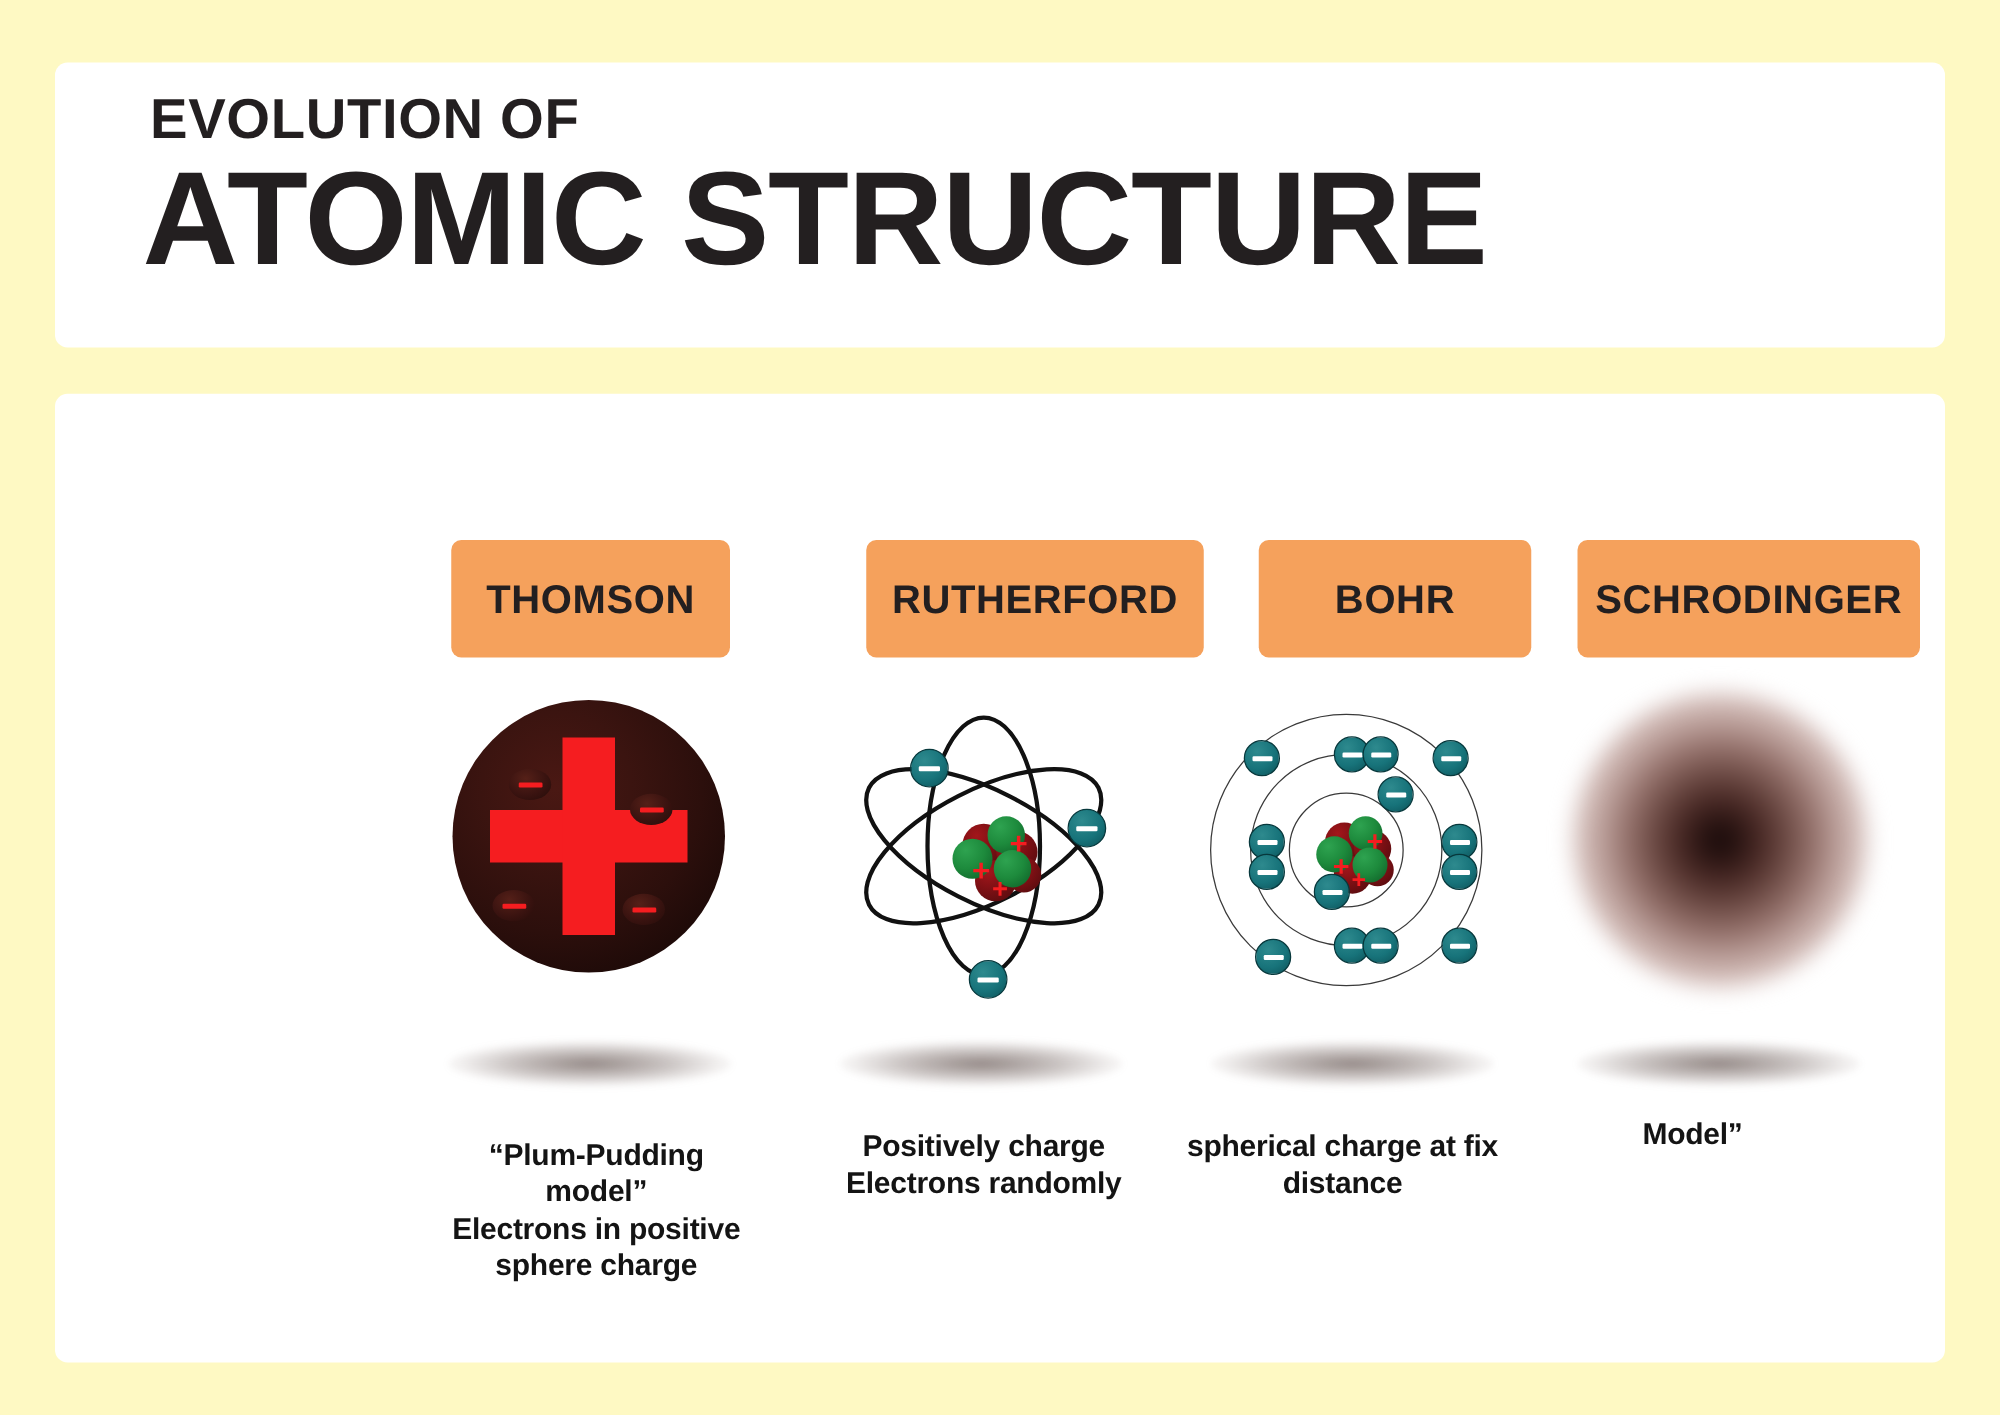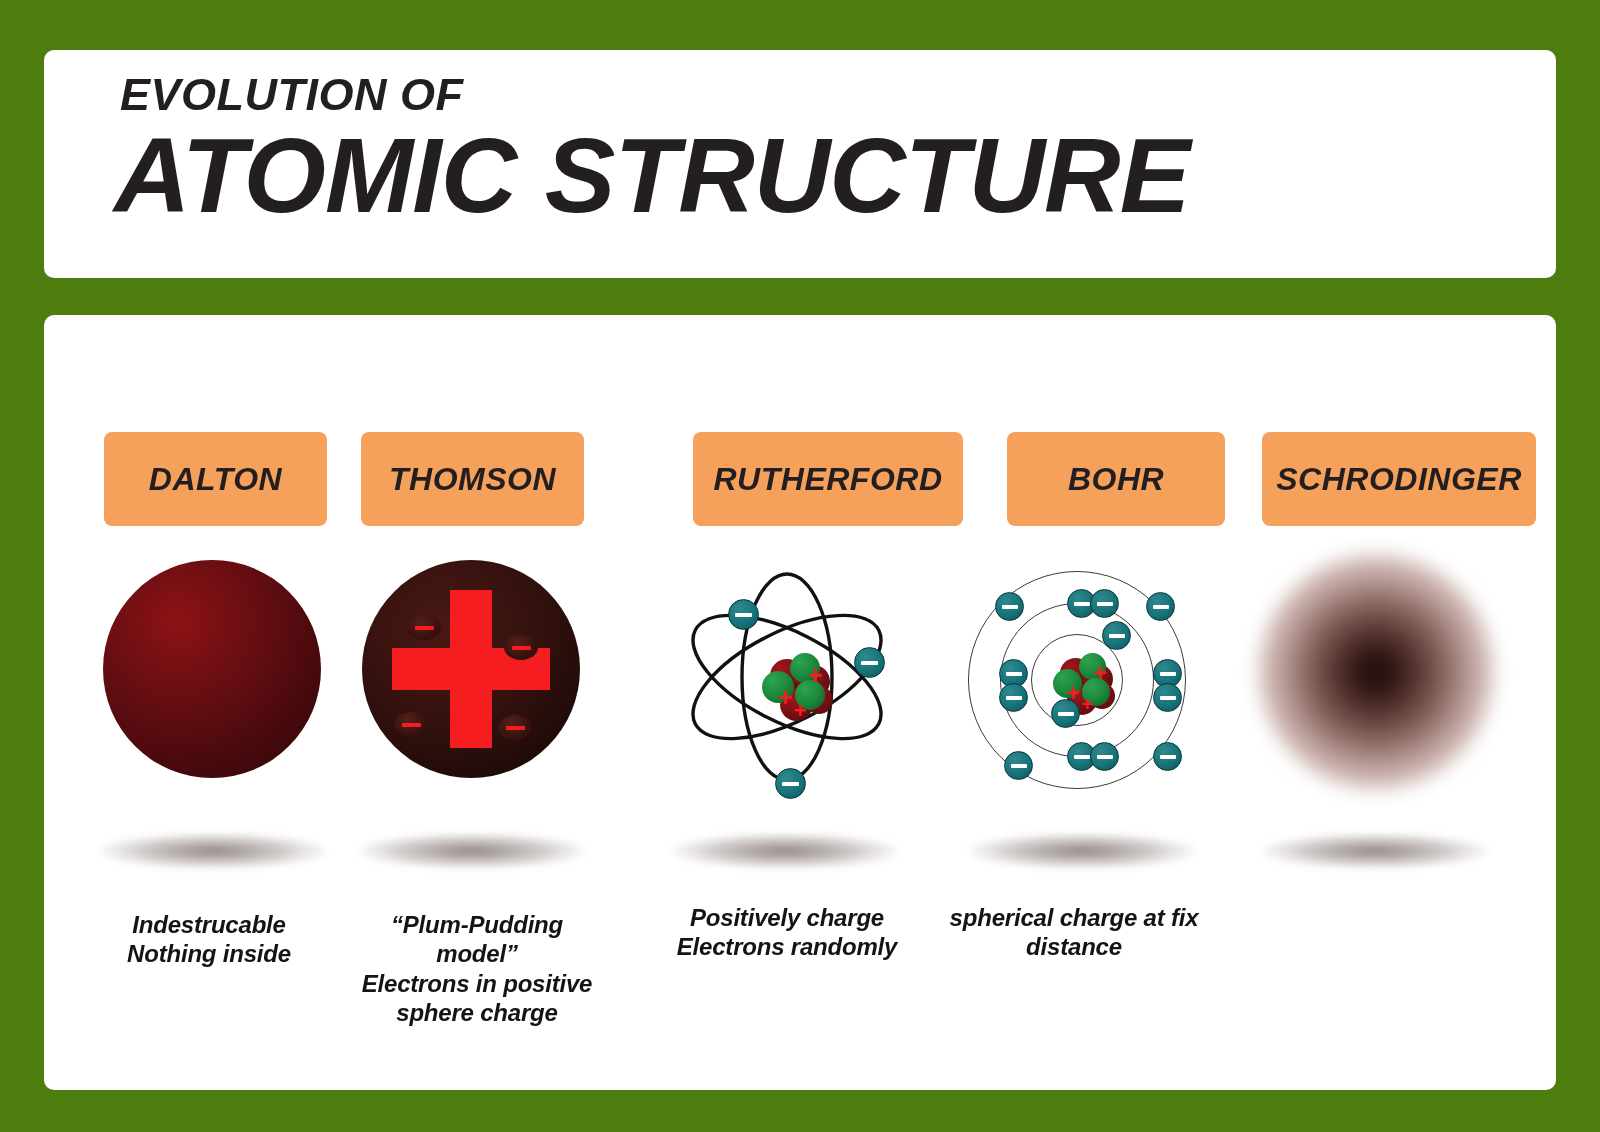--- a/index.html
+++ b/index.html
@@ -10,23 +10,22 @@
     width: 1600px;
     height: 1132px;
     background: #f5a15c;
     font-family: "Liberation Sans", sans-serif;
     overflow: hidden;
   }
   .poster {
     position: relative;
     width: 1600px;
     height: 1132px;
-    background: #4d7c0f;
+    background: #fef9c3;
     box-sizing: border-box;
-    font-style: italic;
   }
   
   .header-panel {
     position: absolute;
     left: 44px;
     top: 50px;
     width: 1512px;
     height: 228px;
     background: #ffffff;
     border-radius: 10px;
@@ -302,33 +301,20 @@
 <div class="poster">
 
   <div class="header-panel">
     <div class="title-sup">EVOLUTION OF</div>
     <div class="title-main">ATOMIC STRUCTURE</div>
   </div>
 
   <div class="body-panel">
     <div class="columns">
 
-      <div class="column col0">
-        <div class="tab">
-          <span class="tab-label">DALTON</span>
-        </div>
-        <div class="model-area">
-          <div class="dalton-sphere"></div>
-        </div>
-        <div class="shadow"></div>
-        <div class="caption">
-          <span>Indestrucable</span>
-          <span>Nothing inside</span>
-        </div>
-      </div>
 
       <div class="column col1">
         <div class="tab">
           <span class="tab-label">THOMSON</span>
         </div>
         <div class="model-area">
           <div class="thomson-wrap">
             <div class="thomson-sphere"></div>
             <div class="plus-h"></div>
             <div class="plus-v"></div>
@@ -431,18 +417,19 @@
 
       <div class="column col4">
         <div class="tab">
           <span class="tab-label">SCHRODINGER</span>
         </div>
         <div class="model-area">
           <div class="cloud"></div>
         </div>
         <div class="shadow"></div>
         <div class="caption">
+          <span>Model”</span>
         </div>
       </div>
 
     </div>
   </div>
 </div>
 
 </body></html>

